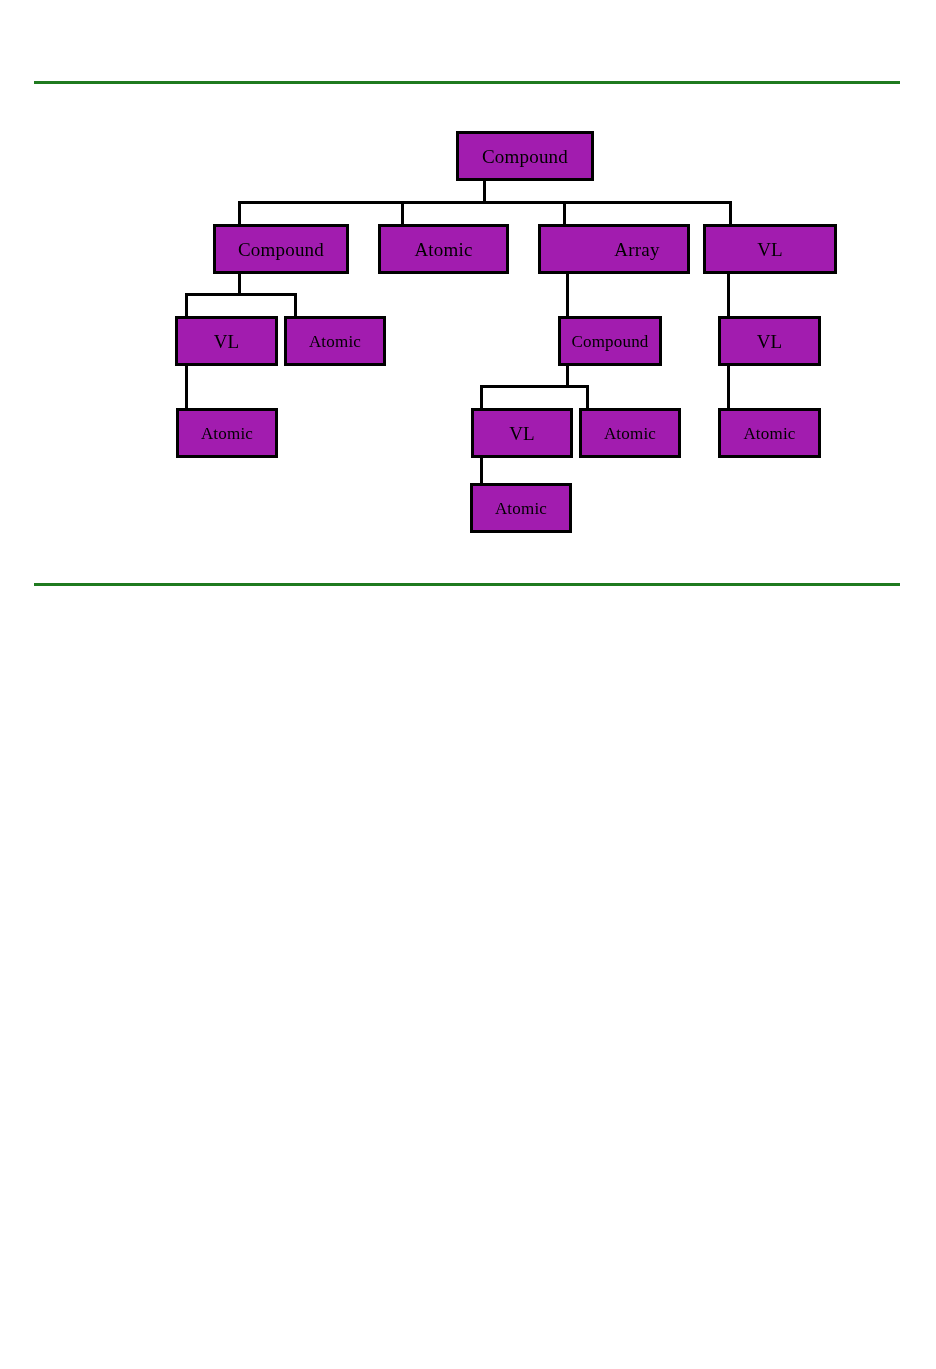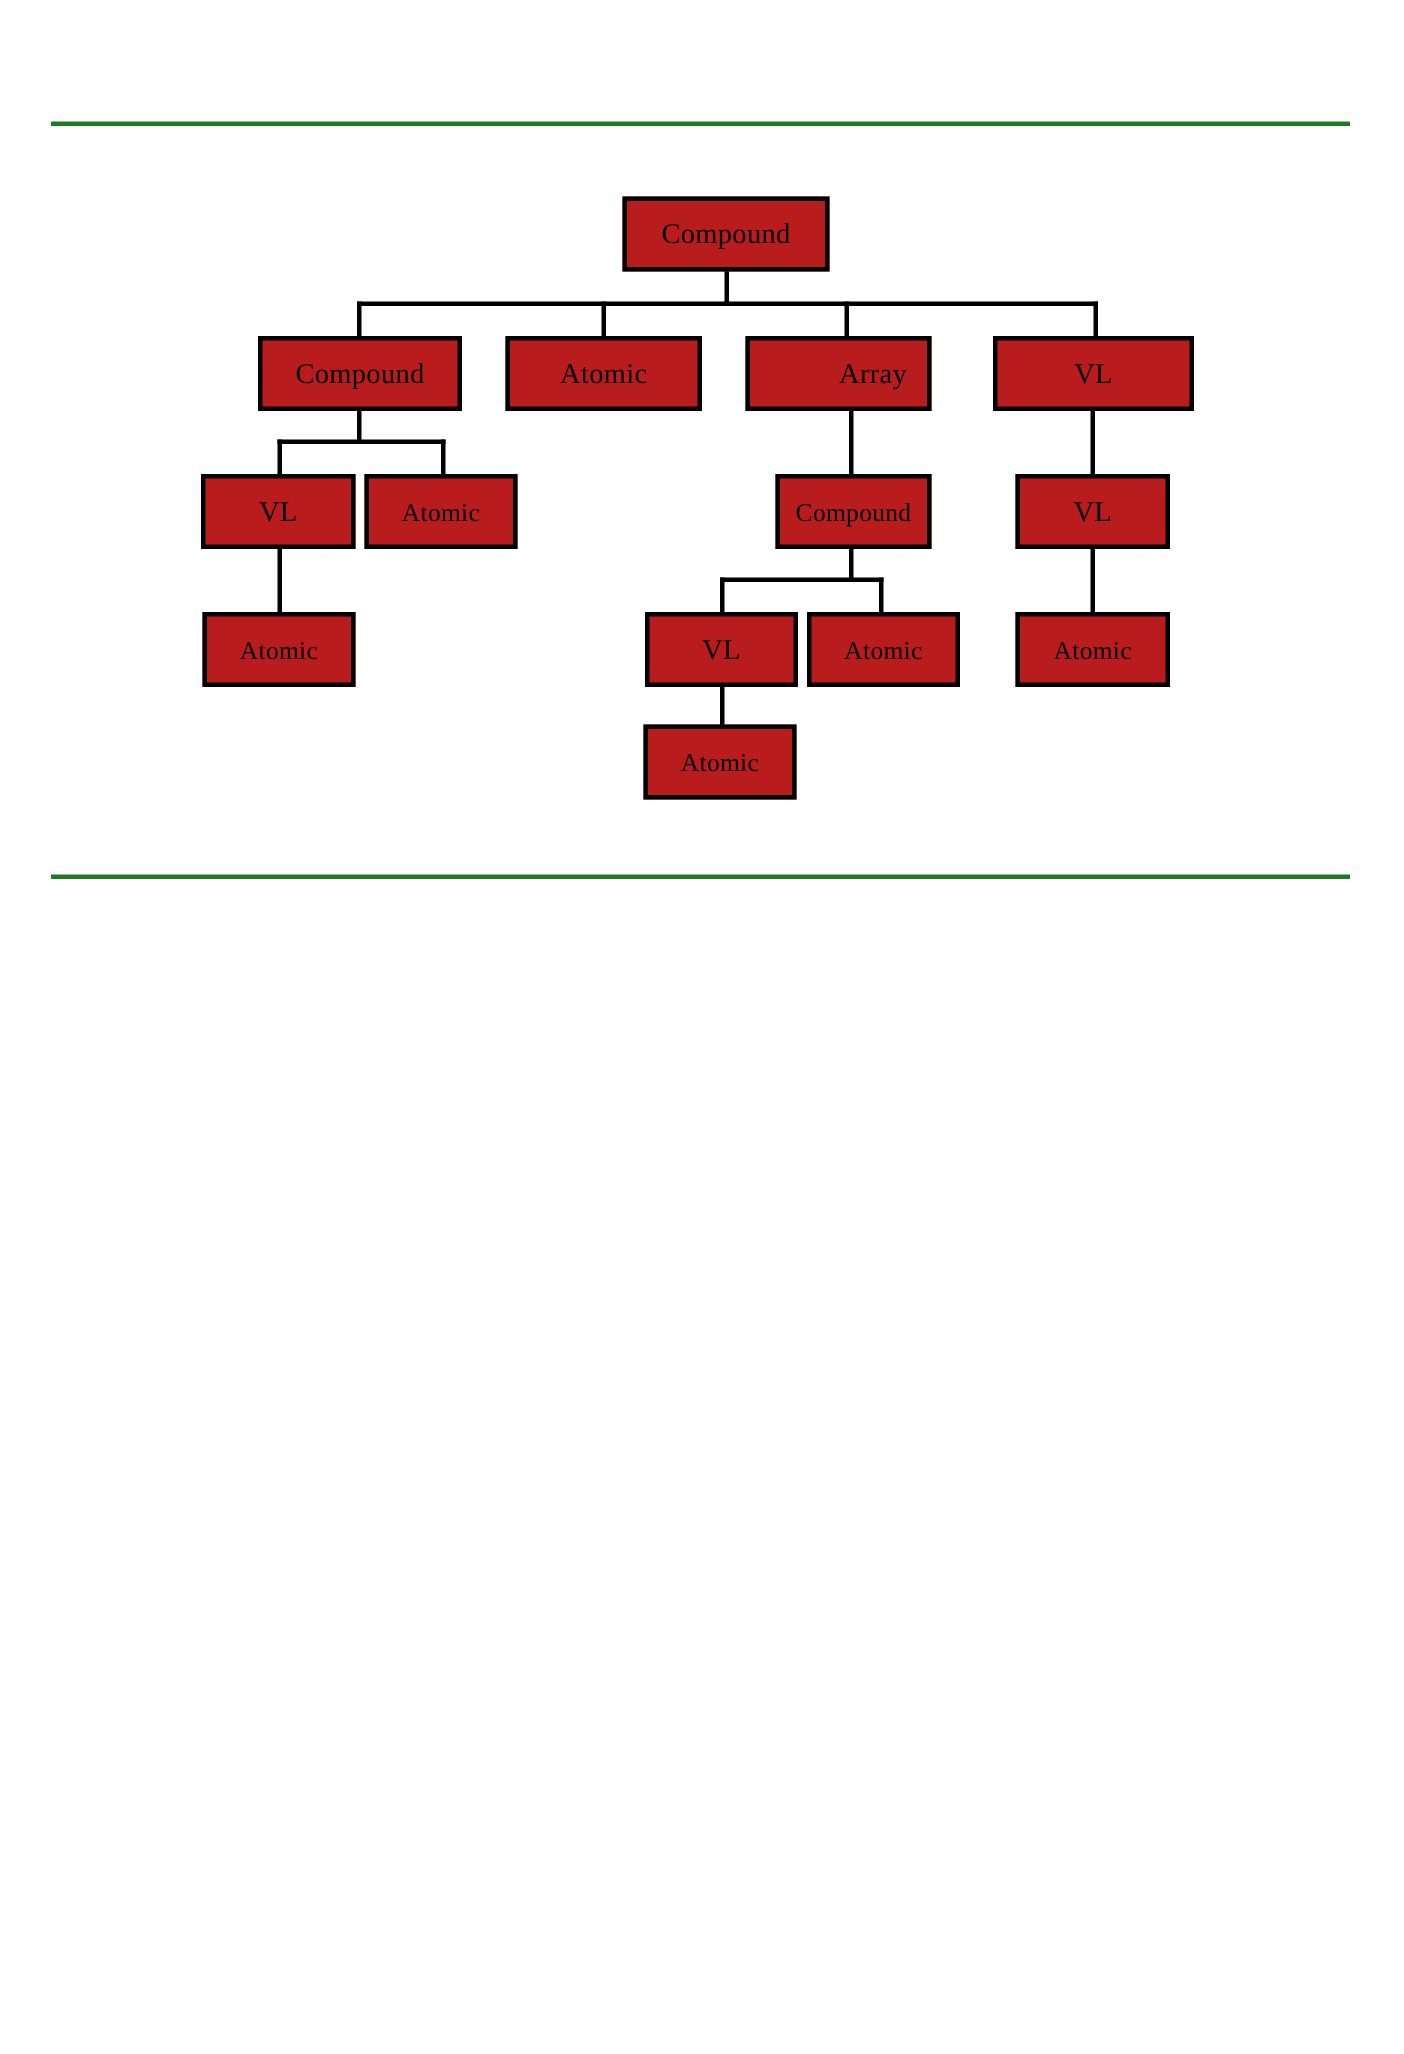--- a/index.html
+++ b/index.html
@@ -39,30 +39,31 @@
     left: 0;
     top: 0;
     width: 936px;
     height: 620px;
   }
 
   .node {
     position: absolute;
     box-sizing: border-box;
     border: 3px solid #000000;
-    background: #b91c1c;
+    background: #a21caf;
     color: #000000;
     display: flex;
     align-items: center;
     justify-content: center;
     font-size: 19px;
     line-height: 1;
     letter-spacing: 0.2px;
     white-space: nowrap;
     overflow: hidden;
+    margin-left: 41px;
   }
   .node.small-text { font-size: 17px; }
 
   .edge {
     position: absolute;
     background: #000000;
   }
   .edge-v { width: 3px; }
   .edge-h { height: 3px; }
 </style>
@@ -106,21 +107,21 @@
     </div>
 
     <div class="node" style="left:172px; top:224px; width:136px; height:50px;">
       <span>Compound</span>
     </div>
 
     <div class="node" style="left:337px; top:224px; width:131px; height:50px;">
       <span>Atomic</span>
     </div>
 
-    <div class="node" style="left:497px; top:224px; width:124px; height:50px;padding-left:46px;">
+    <div class="node" style="left:497px; top:224px; width:152px; height:50px;padding-left:46px;">
       <span>Array</span>
     </div>
 
     <div class="node" style="left:662px; top:224px; width:134px; height:50px;">
       <span>VL</span>
     </div>
 
     <div class="node" style="left:134px; top:316px; width:103px; height:50px;">
       <span>VL</span>
     </div>

